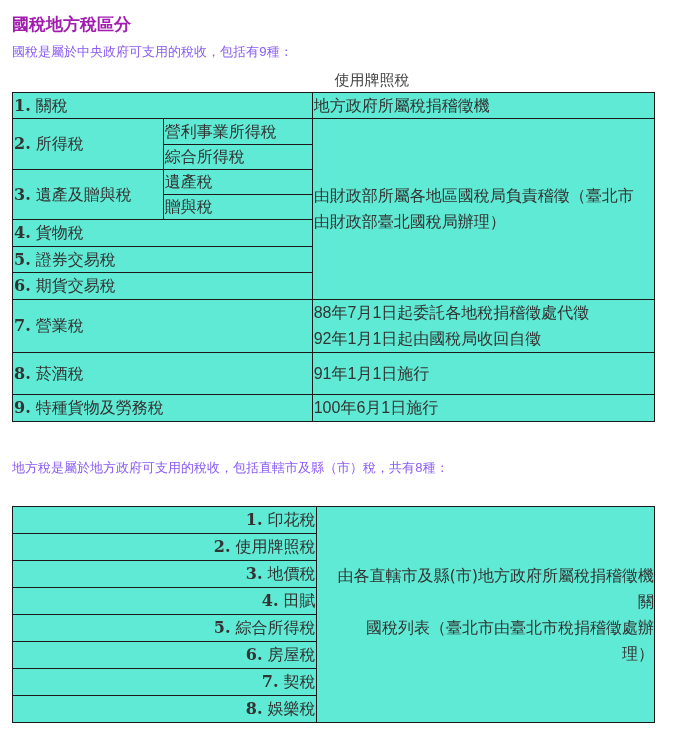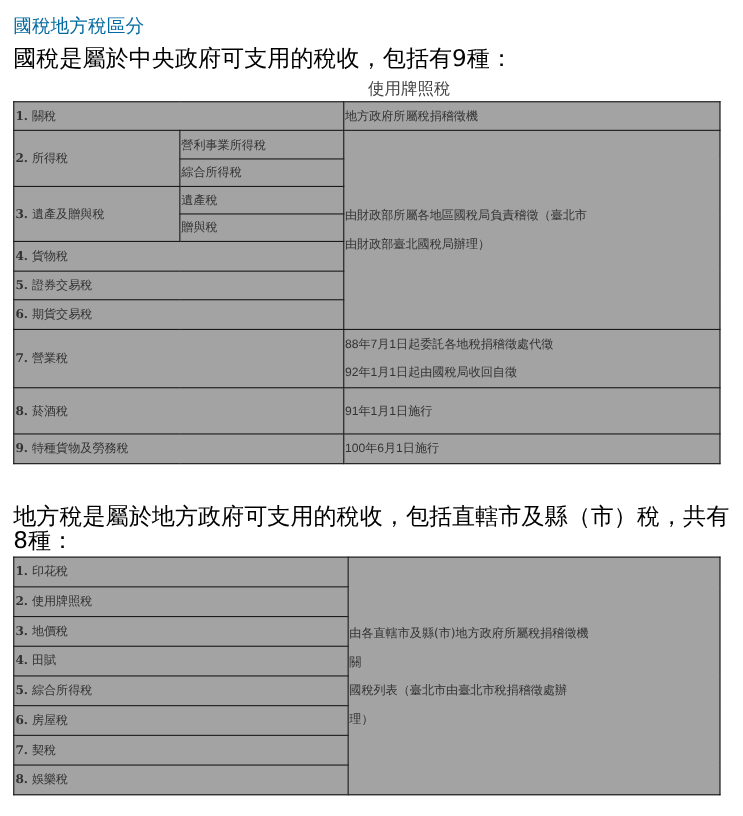--- a/index.html
+++ b/index.html
@@ -3,35 +3,35 @@
 <meta charset="utf-8">
 <style>
   html, body { margin:0; padding:0; background:#ffffff; }
   body {
     width:675px; height:742px; position:relative; overflow:hidden;
     font-family:"DejaVu Sans", "Liberation Sans", sans-serif;
     color:#333333;
   }
   .title {
     position:absolute; left:12px; top:12px;
-    font-size:17px; color:#0369a1; line-height:24px;
+    font-size:17px; color:#a21caf; line-height:24px;font-weight:bold;
   }
   .intro {
     position:absolute; left:12px;
-    font-size:21px; color:#000000; line-height:22px;
+    font-size:13px; color:#8b5cf6; line-height:22px;font-family:Liberation Mono, monospace;
   }
   .caption {
     position:absolute; width:160px; text-align:center;
     font-size:15px; color:#444; line-height:20px;
   }
   table.tax {
     position:absolute; left:12px;
     border-collapse:collapse;
-    background:#a3a3a3;
-    font-size:11px;
+    background:#5eead4;
+    font-size:16px;
     color:#333;
   }
   table.tax td {
     border:1px solid #1a1a1a;
     padding:0 0 0 1px;
     vertical-align:middle;
     line-height:24px;
     white-space:nowrap;
   }
   table.tax td.wrap { white-space:normal; line-height:26px; }
@@ -98,21 +98,21 @@
   <tr style="height:27px">
     <td colspan="2"><span class="num">9.</span> <span>特種貨物及勞務稅</span></td>
     <td class="desc-num">100年6月1日施行</td>
   </tr>
 </tbody>
   </table>
 
 <div class="intro" style="top:458px;">地方稅是屬於地方政府可支用的稅收，包括直轄市及縣（市）稅，共有8種：</div>
 <div class="caption" style="left:292px; top:512px;">地方稅列表</div>
 
-<table class="tax" style="top:506px; width:643px;">
+<table class="tax" style="top:506px; width:643px;text-align:right;">
   <colgroup>
     <col style="width:304px">
     <col style="width:339px">
   </colgroup>
   <tbody>
       <tr style="height:27px">
     <td><span class="num">1.</span> <span>印花稅</span></td>
     <td rowspan="8" class="wrap">
       <div>由各直轄市及縣(市)地方政府所屬稅捐稽徵機</div>
       <div>關</div>

